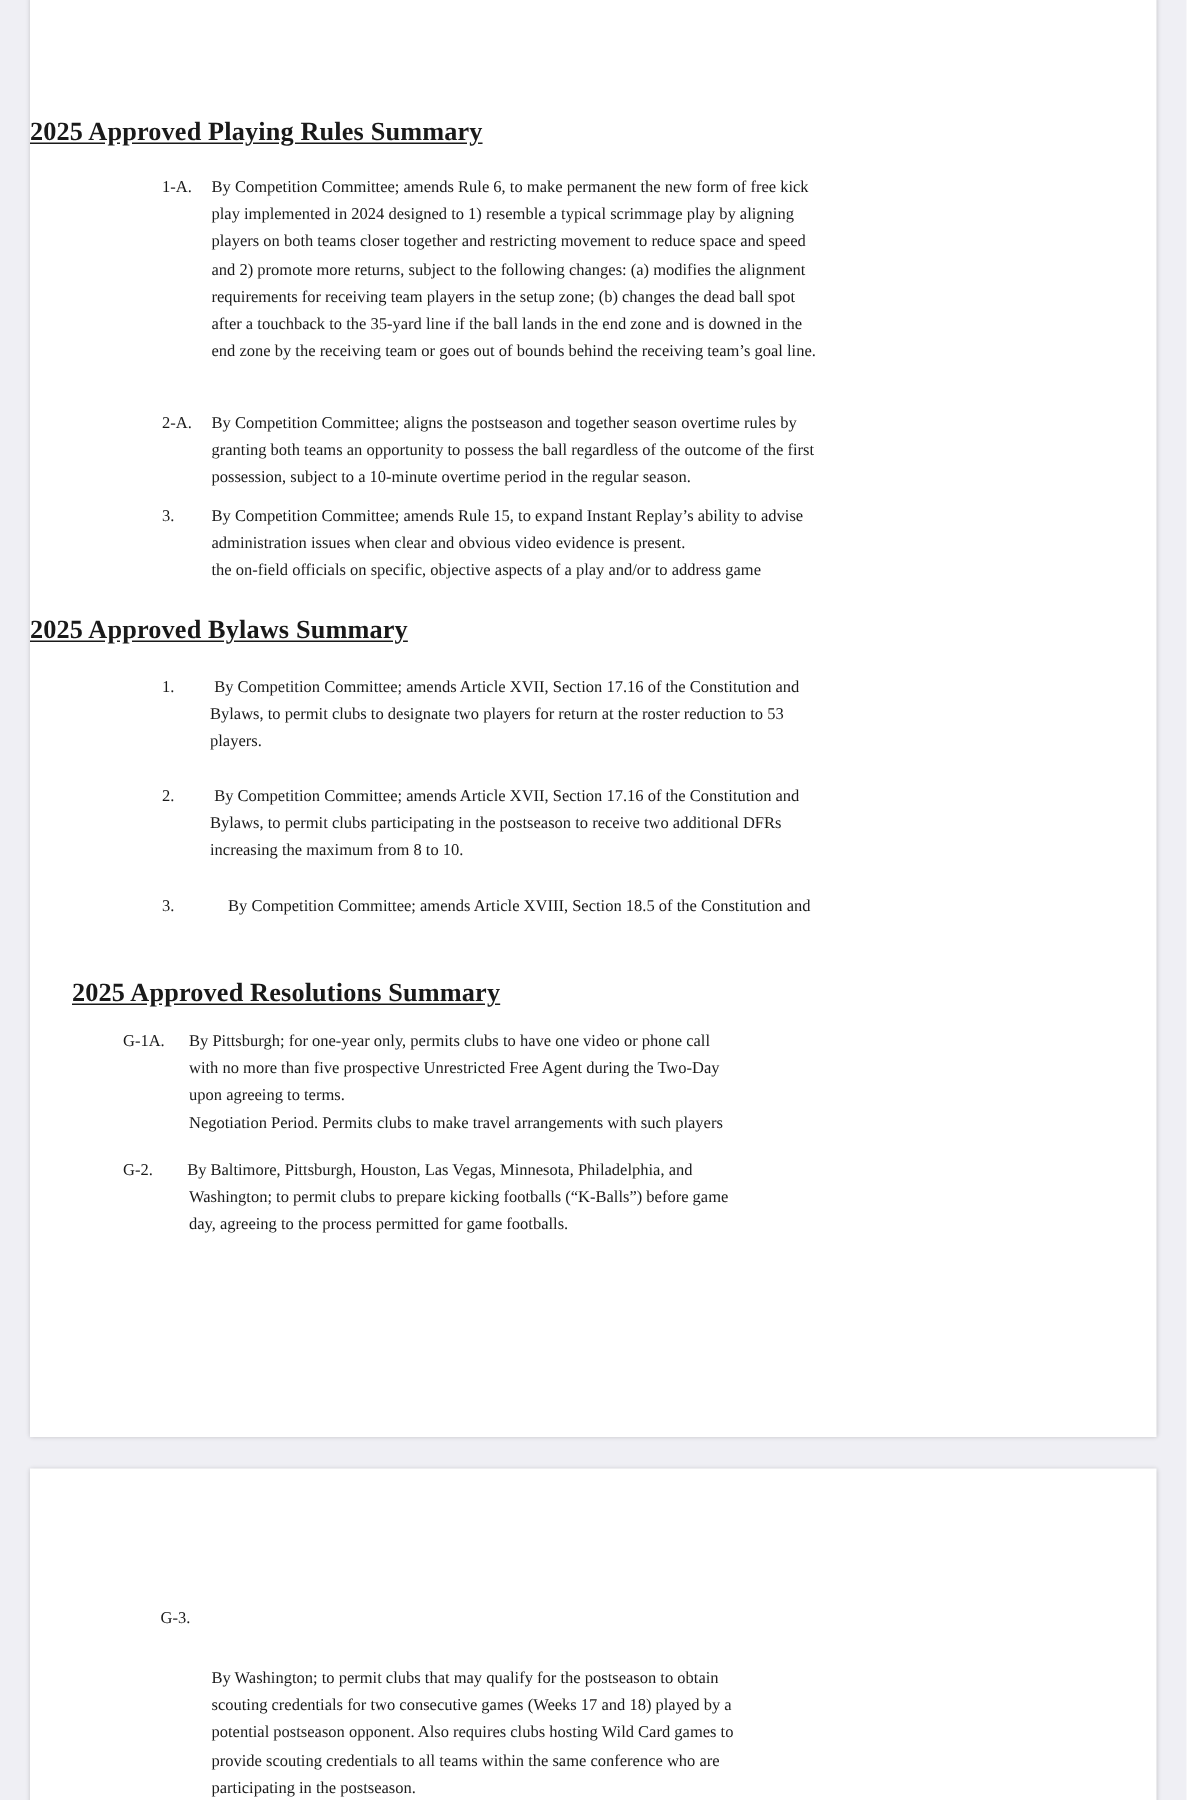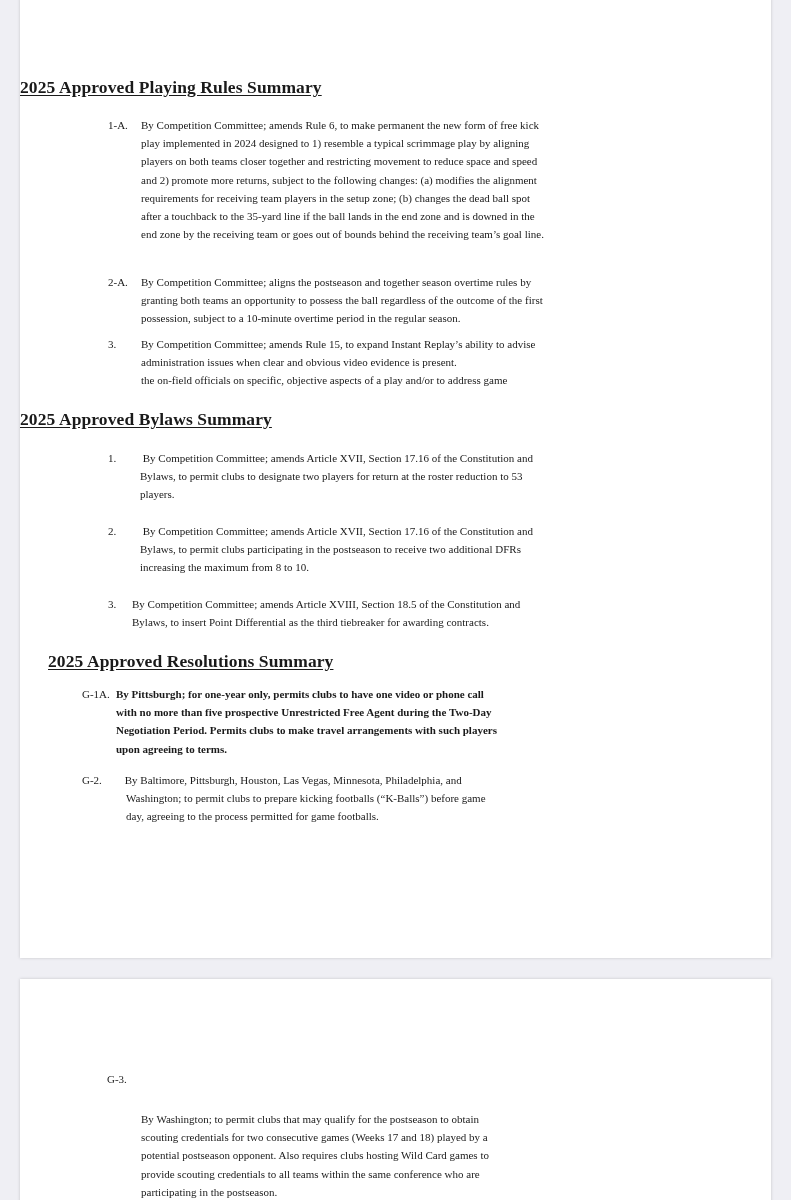--- a/index.html
+++ b/index.html
@@ -80,35 +80,34 @@
     <span class="num">2.</span>
     <div style="margin-left:32px;">
       <span class="text" style="white-space:pre;"> By Competition Committee; amends Article XVII, Section 17.16 of the Constitution and</span>
       <span class="text">Bylaws, to permit clubs participating in the postseason to receive two additional DFRs</span>
       <span class="text">increasing the maximum from 8 to 10.</span>
     </div>
   </div>
 
   <div class="item" style="left:88px; top:597px; width:660px;">
     <span class="num">3.</span>
-    <div style="margin-left:24px;">
+    <div style="margin-left:44px;">
       <span class="text">By Competition Committee; amends Article XVIII, Section 18.5 of the Constitution and</span>
-      <span class="text">Bylaws, to insert Point Differential as the third tiebreaker for awarding contracts.</span>
     </div>
   </div>
 
   <div class="heading" style="top:653px;margin-left:28px;">2025 Approved Resolutions Summary</div>
 
   <div class="item" style="left:62px; top:687px; width:670px;">
     <span class="num">G-1A.</span>
-    <div style="margin-left:34px;font-weight:bold;">
+    <div style="margin-left:44px;">
       <span class="text">By Pittsburgh; for one-year only, permits clubs to have one video or phone call</span>
       <span class="text">with no more than five prospective Unrestricted Free Agent during the Two-Day</span>
+      <span class="text">upon agreeing to terms.</span>
       <span class="text">Negotiation Period. Permits clubs to make travel arrangements with such players</span>
-      <span class="text">upon agreeing to terms.</span>
     </div>
   </div>
 
   <div class="item" style="left:62px; top:773px; width:670px;">
     <span class="num">G-2.</span>
     <div style="margin-left:44px;">
       <span class="text" style="white-space:pre; margin-left:-4px;"> By Baltimore, Pittsburgh, Houston, Las Vegas, Minnesota, Philadelphia, and</span>
       <span class="text">Washington; to permit clubs to prepare kicking footballs (“K-Balls”) before game</span>
       <span class="text">day, agreeing to the process permitted for game footballs.</span>
     </div>

